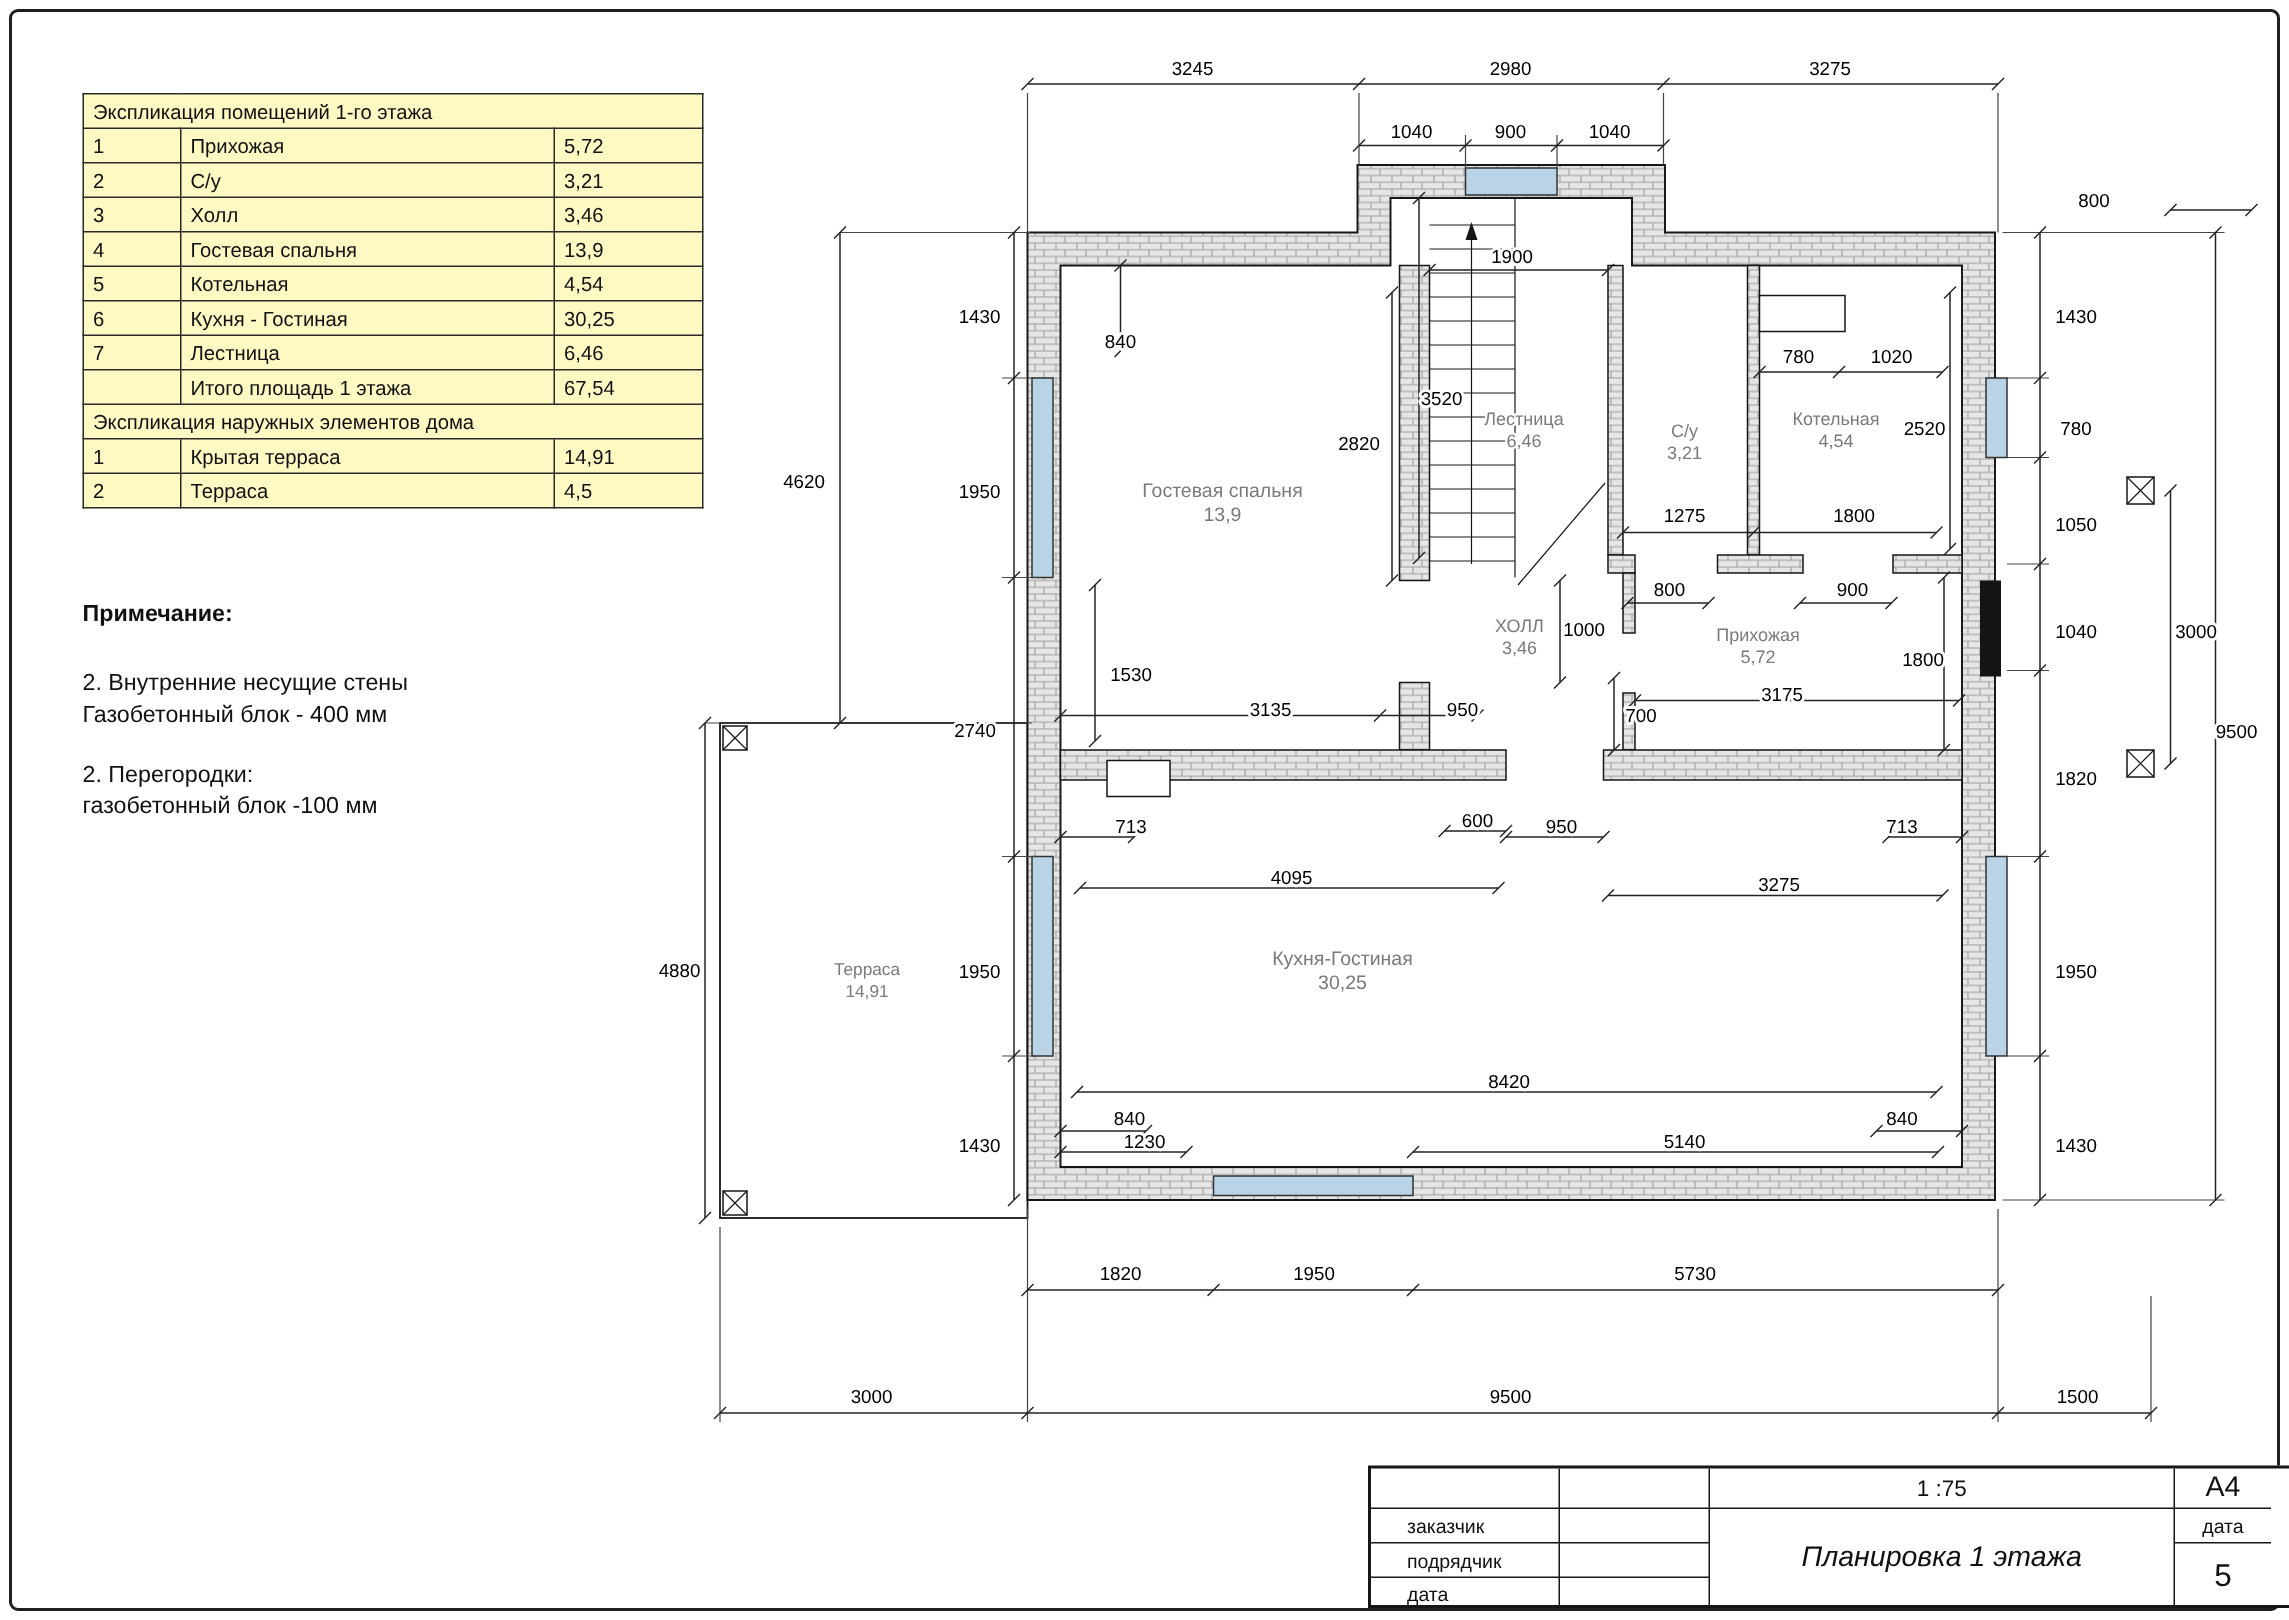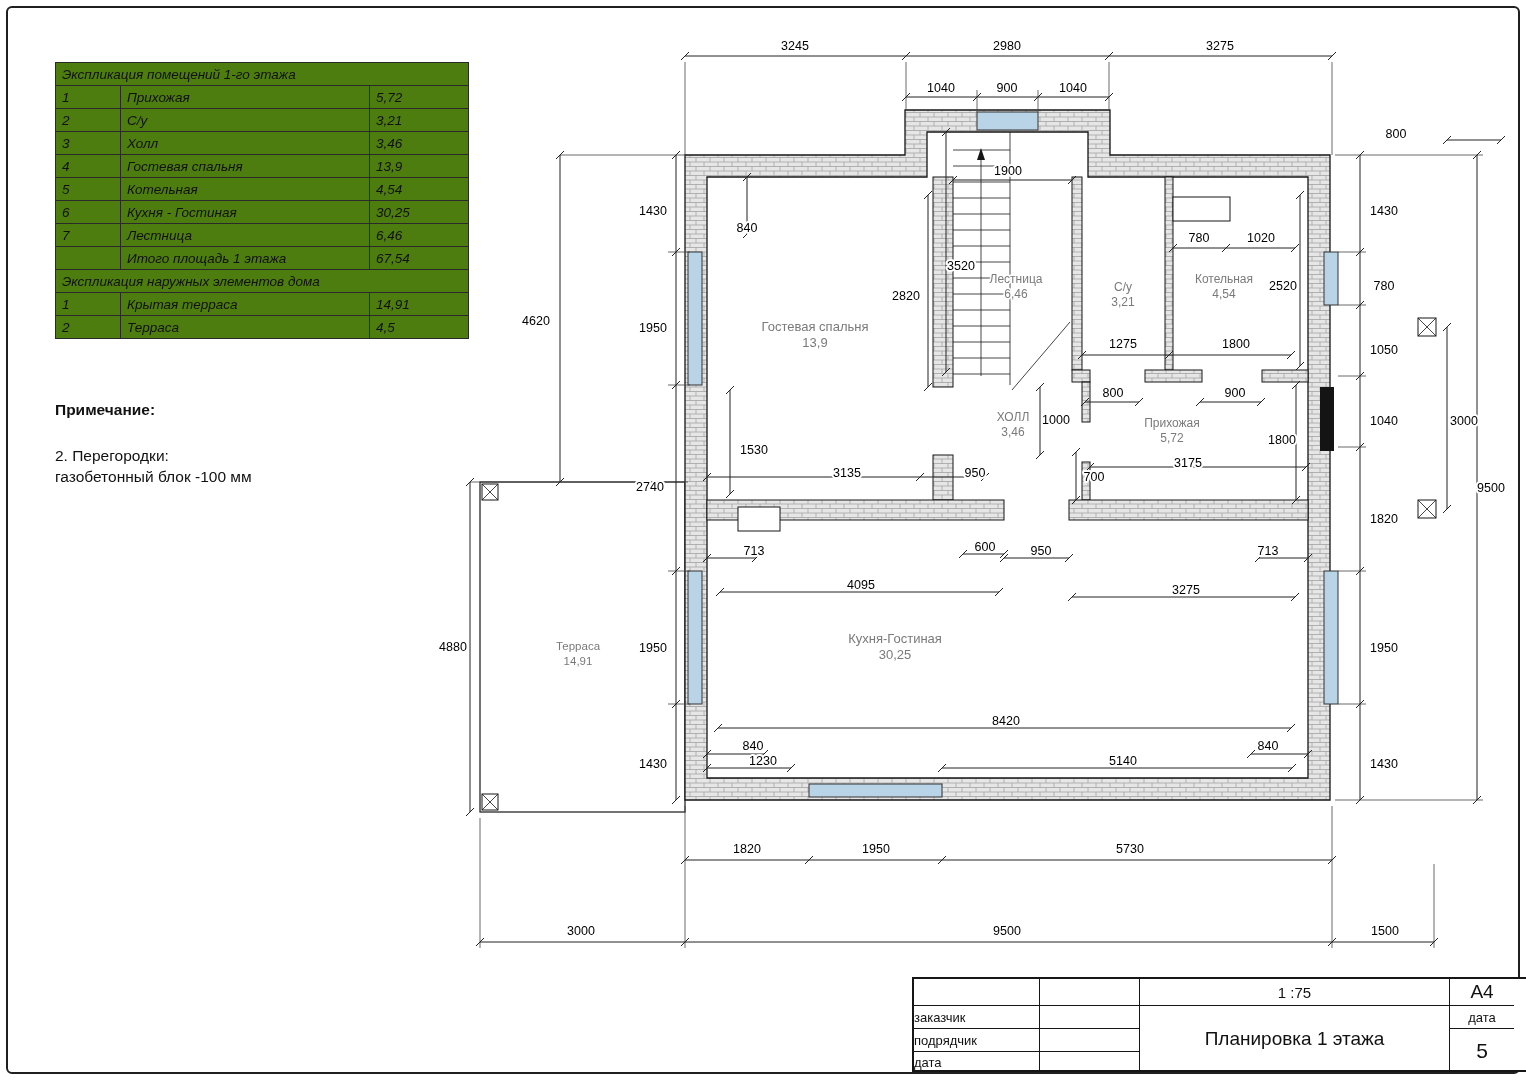--- a/index.html
+++ b/index.html
@@ -1,21 +1,21 @@
 <!DOCTYPE html>
 <html style="--window-color: #b9d4e6; --room-label-color: #7a7a7a;"><head>
 <meta charset="utf-8">
 <style>
   html,body{margin:0;padding:0;background:#fff;}
   .page{position:relative;width:1526px;height:1080px;background:#fff;
         font-family:"Liberation Sans",sans-serif;color:#111;overflow:hidden;}
   .frame{position:absolute;inset:6px;border:2px solid #1f1f1f;border-radius:6px;pointer-events:none;}
 
   
-  .room-table{position:absolute;left:55px;top:62px;border-collapse:collapse;font-size:13.5px;background:#4d7c0f;font-style:italic;}
+  .room-table{position:absolute;left:55px;top:62px;border-collapse:collapse;font-size:13.5px;background:#fef9c3;}
   .room-table td{border:1px solid #2a2a2a;padding:2px 6px;height:18px;white-space:nowrap;}
   .room-table td.c-num{width:52px;}
   .room-table td.c-name{width:236px;}
   .room-table td.c-area{width:86px;}
 
   
   .notes{position:absolute;left:55px;top:400px;width:390px;font-size:15.5px;line-height:1.32;}
   .notes .notes-title{margin:0 0 26px 0;font-weight:bold;}
   .notes p{margin:0 0 20px 0;white-space:pre-line;}
 
@@ -28,25 +28,25 @@
   .roomtext{font-family:"Liberation Sans",sans-serif;text-anchor:middle;fill:var(--room-label-color,#7a7a7a);
             paint-order:stroke;stroke:#fff;stroke-width:3px;stroke-linejoin:round;}
   .window{fill:var(--window-color,#b9d4e6);stroke:#333;stroke-width:1;}
   .wall-outline{stroke:#161616;stroke-width:1.3;}
 
   
   .title-block{position:absolute;left:912px;top:977px;width:644px;height:95px;box-sizing:border-box;
                border:2px solid #161616;display:grid;background:#fff;
                grid-template-columns:126px 100px 310px 64px;grid-template-rows:27px 23px 23px 20px;}
   .tb-cell{border-right:1px solid #161616;border-bottom:1px solid #161616;box-sizing:border-box;
-           display:flex;align-items:center;padding:0 0;font-size:13px;overflow:hidden;}
+           display:flex;align-items:center;padding:0 24px;font-size:13px;overflow:hidden;}
   .tb-cell.center{justify-content:center;padding:0;}
   .tb-scale{font-size:15px;}
   .tb-format{font-size:19px;}
-  .tb-title{font-size:19px;grid-column:3;grid-row:2 / span 3;border-bottom:none;}
+  .tb-title{font-size:19px;grid-column:3;grid-row:2 / span 3;border-bottom:none;font-style:italic;}
   .tb-sheetnum{font-size:21px;grid-column:4;grid-row:3 / span 2;border-bottom:none;border-right:none;}
   .no-bb{border-bottom:none;}
   .no-br{border-right:none;}
 </style>
 </head>
 <body>
 
 <div class="page">
   <div class="frame"></div>
 
@@ -107,20 +107,22 @@
           <td class="c-num">2</td>
           <td class="c-name">Терраса</td>
           <td class="c-area">4,5</td>
         </tr>
       </tbody>
   </table>
 
   <div class="notes">
     <p class="notes-title">Примечание:</p>
     <div>
+        <p>2. Внутренние несущие стены
+Газобетонный блок - 400 мм</p>
         <p>2. Перегородки:
 газобетонный блок -100 мм</p>
       </div>
   </div>
 
   <svg id="plan-svg" width="1526" height="1080" viewBox="0 0 1526 1080">
     <defs>
       <pattern id="wallHatch" width="14" height="9" patternUnits="userSpaceOnUse">
         <rect width="14" height="9" fill="#e6e6e6"></rect>
         <path d="M0 0H14M0 4.5H14M0 9H14" stroke="#9a9a9a" stroke-width="0.7"></path>

